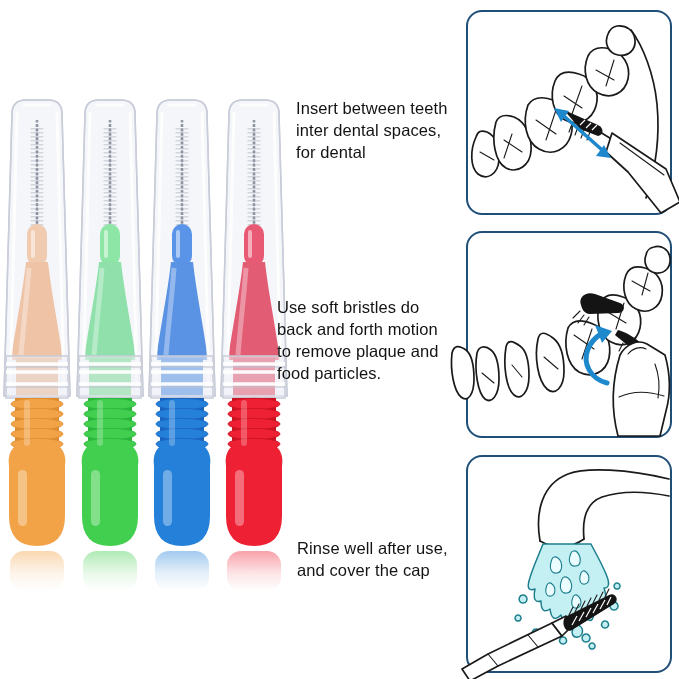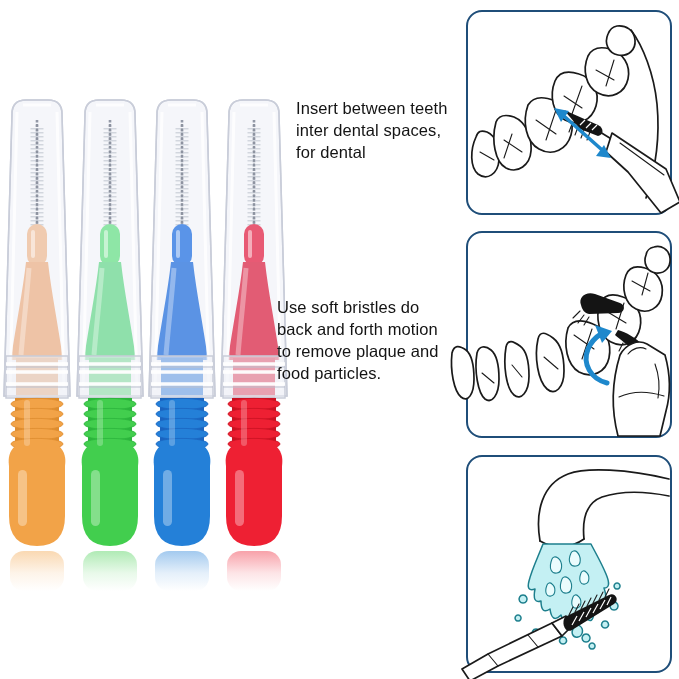--- a/index.html
+++ b/index.html
@@ -173,20 +173,22 @@
   </g>
     </svg>
 
   <div id="step1" class="step-text">Insert between teeth
 inter dental spaces,
 for dental</div>
   <div id="step2" class="step-text">Use soft bristles do
 back and forth motion
 to remove plaque and
 food particles.</div>
+  <div id="step3" class="step-text">Rinse well after use,
+and cover the cap</div>
 
   <div id="panel1" class="panel">
     <svg width="202" height="201" viewBox="0 0 202 201">
       <g>
         <path class="tooth" d="M8,125 C2,138 2,155 10,162 C19,169 30,162 31,148 C32,136 28,124 19,120 C13,118 10,119 8,125 Z"></path>
         <path class="tooth" d="M28,110 C23,128 27,150 38,156 C50,162 62,153 63,139 C64,125 58,110 46,105 C37,102 31,103 28,110 Z"></path>
         <path class="tooth" d="M60,93 C54,110 58,130 71,137 C85,145 99,137 103,123 C107,109 100,94 87,89 C75,84 65,85 60,93 Z"></path>
         <path class="tooth" d="M87,69 C81,84 85,102 97,108 C110,115 124,108 128,94 C132,80 125,66 111,62 C99,58 91,60 87,69 Z"></path>
         <path class="tooth" d="M120,44 C114,58 118,75 130,81 C143,88 157,81 160,67 C163,53 155,41 142,37 C131,34 124,36 120,44 Z"></path>
         <path class="tooth" d="M140,22 C136,31 140,41 150,43 C160,45 168,38 167,28 C166,18 158,13 149,14 C144,15 142,17 140,22 Z"></path>

